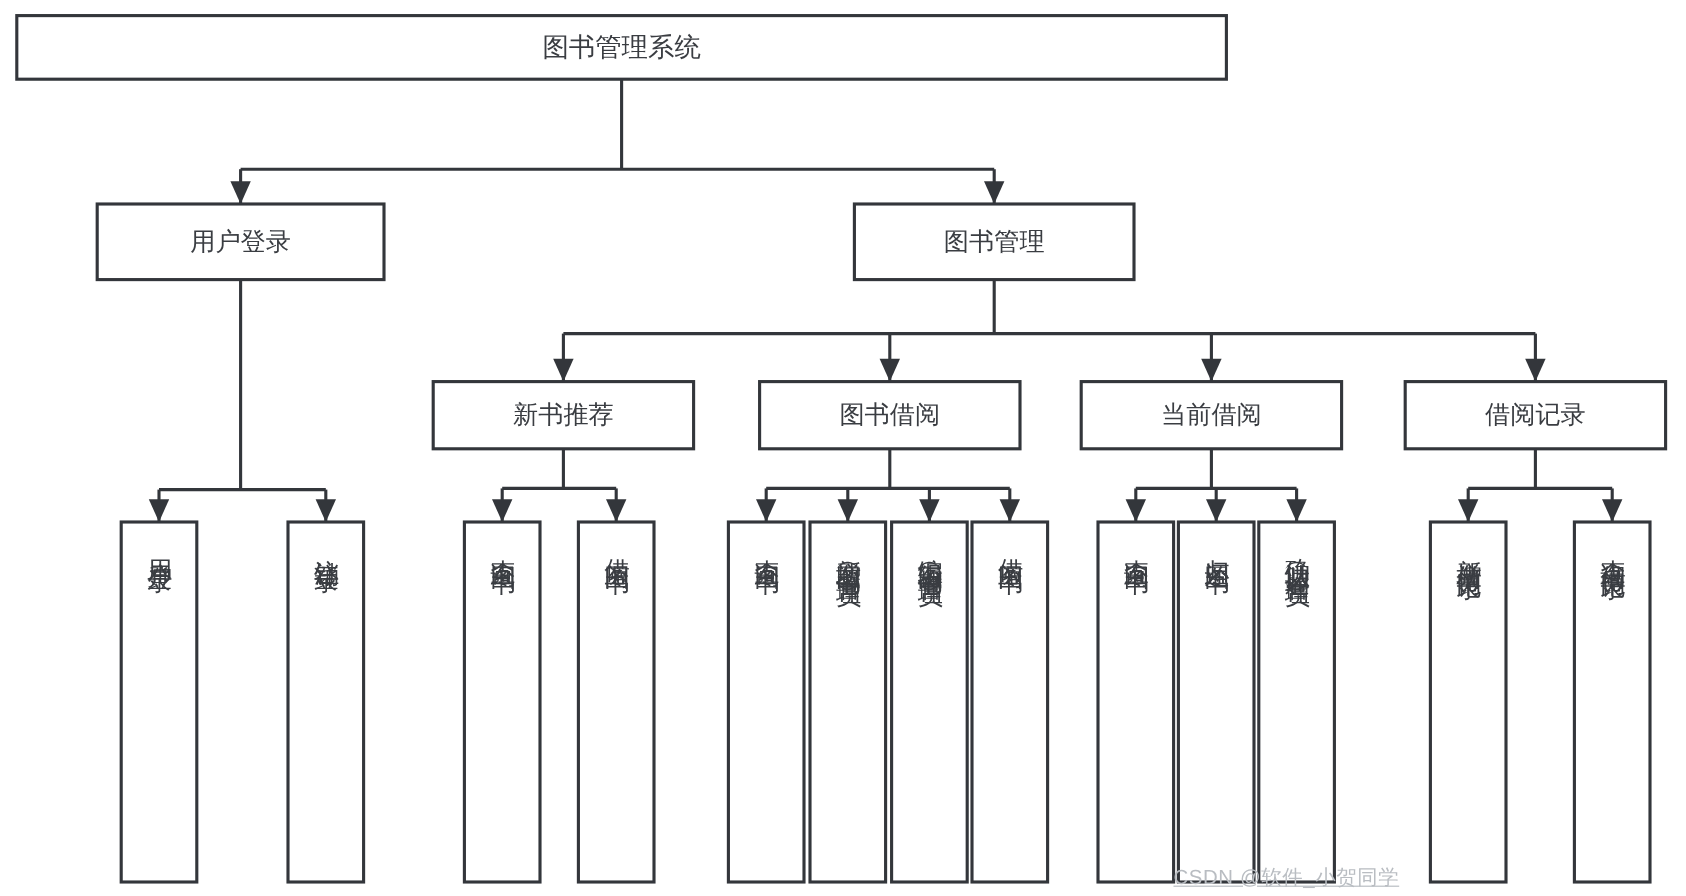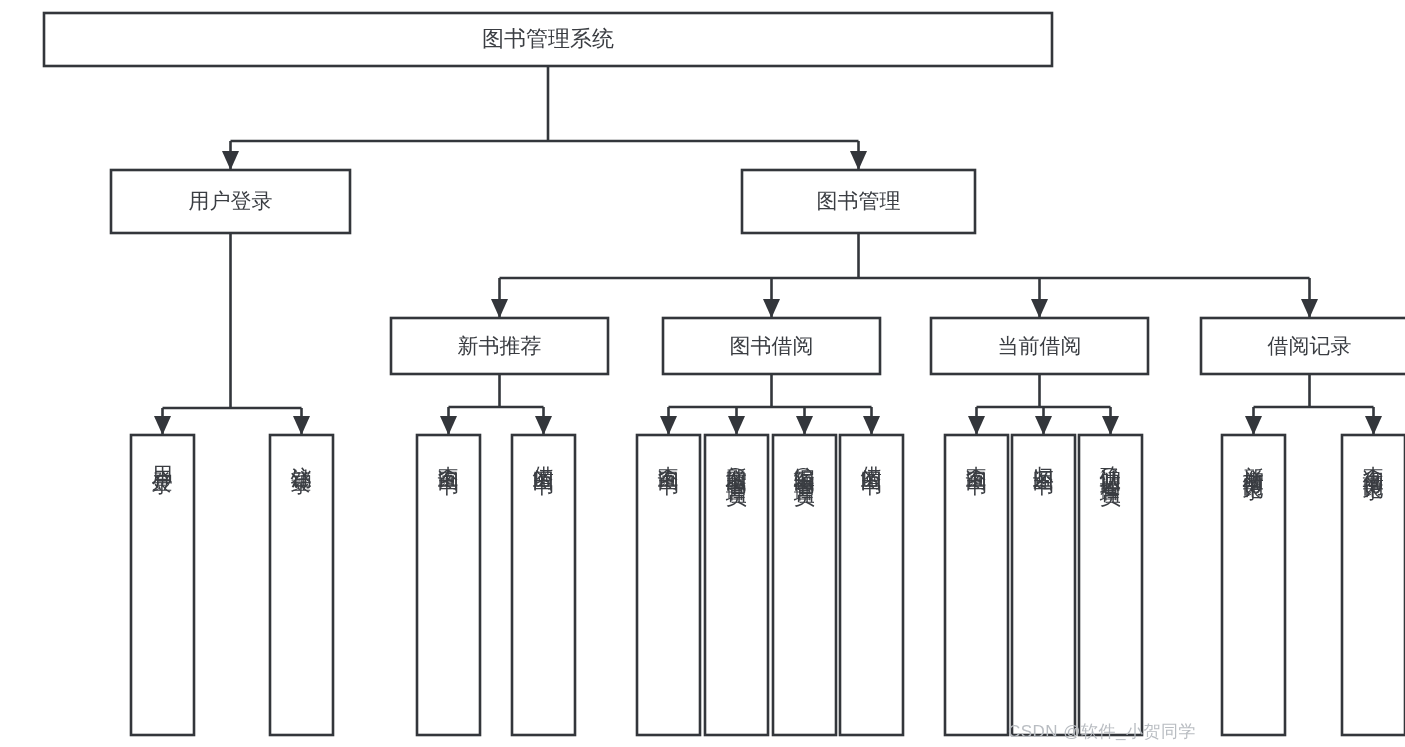--- a/index.html
+++ b/index.html
@@ -11,21 +11,20 @@
     width: 1405px;
     height: 747px;
     font-family: "Liberation Sans", "DejaVu Sans", sans-serif;
     overflow: hidden;
   }
   #diagram-root {
     position: relative;
     width: 1174px;
     height: 747px;
     background: #ffffff;
-    margin-left: 30px;
   }
   svg.diagram-canvas {
     position: absolute;
     left: 0;
     top: 0;
     width: 1405px;
     height: 747px;
   }
   .node-box {
     fill: #ffffff;
@@ -76,20 +75,21 @@
   }
   .watermark {
     position: absolute;
     right: 8px;
     bottom: 4px;
     font-family: "Liberation Sans", "DejaVu Sans", sans-serif;
     font-size: 17px;
     color: #b9bdc2;
     letter-spacing: 0.5px;
     white-space: nowrap;
+    text-decoration: underline;
   }
 </style>
 </head>
 <body>
 
 <div id="diagram-root">
   <svg class="diagram-canvas" viewBox="0 0 1405 747" xmlns="http://www.w3.org/2000/svg">
     <g id="connector-layer">
         <line x1="518" y1="66" x2="518" y2="141" class="connector"></line>
         <line x1="200.5" y1="141" x2="828.5" y2="141" class="connector"></line>

